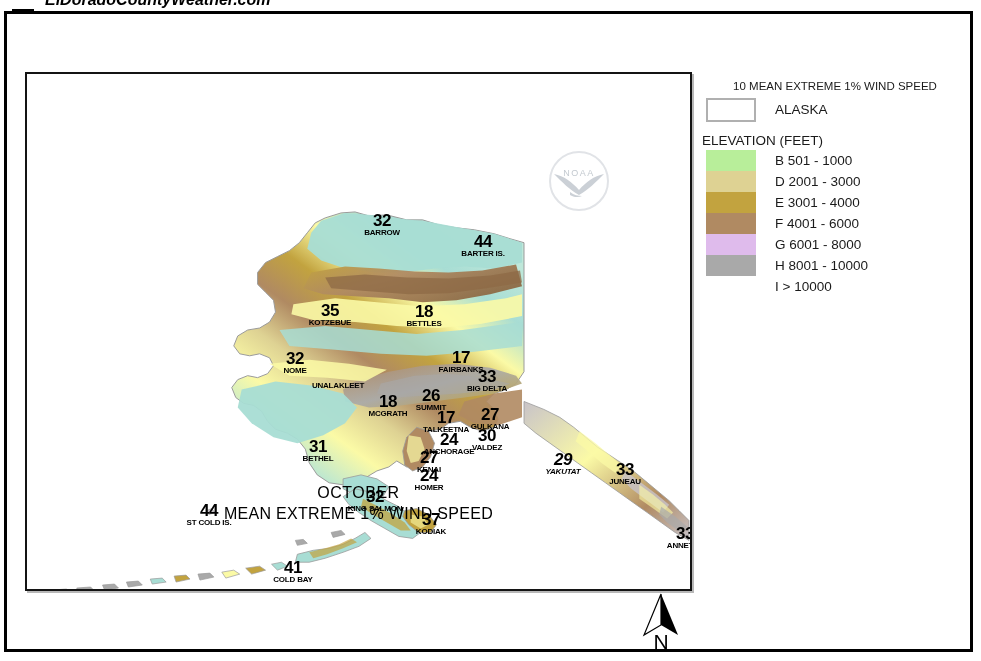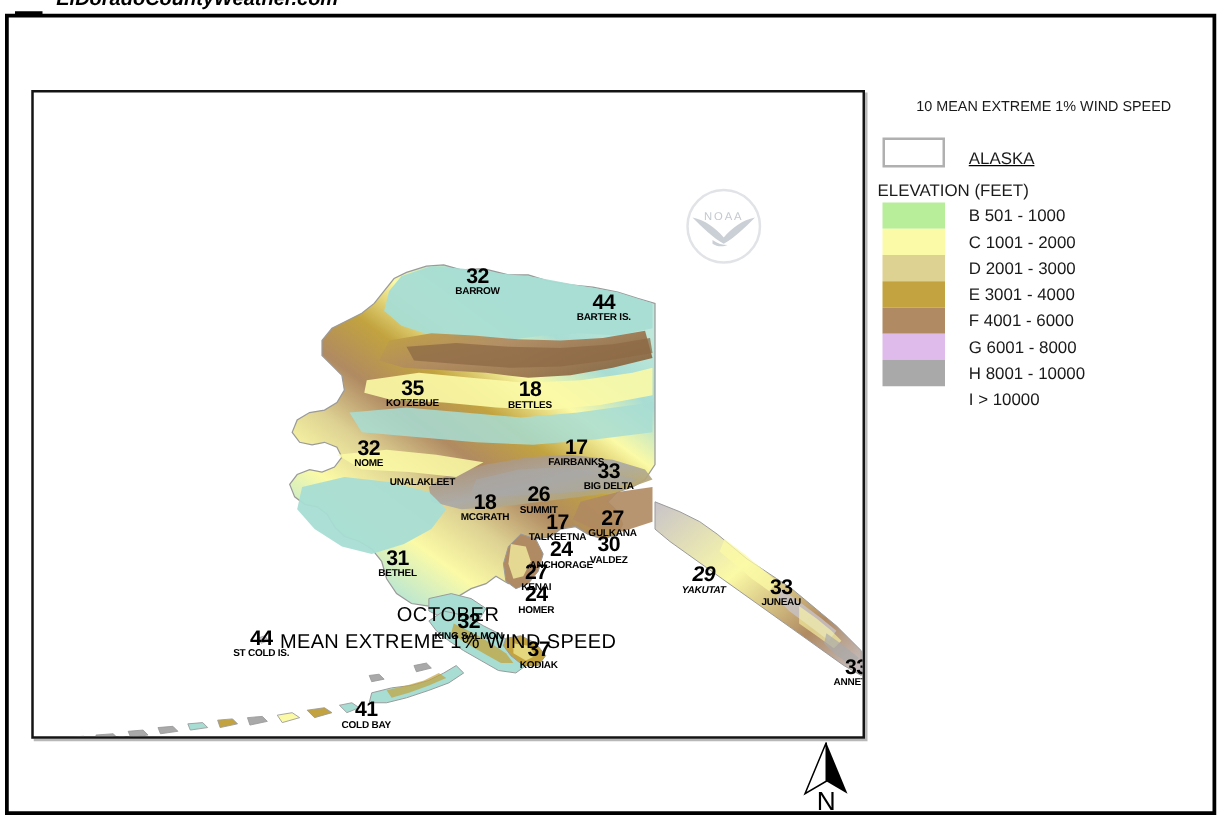--- a/index.html
+++ b/index.html
@@ -122,24 +122,23 @@
   }
   .legend-title {
     text-align: center;
     font-size: 11.5px;
     color: #1a1a1a;
     line-height: 1.45;
     padding-right: 2px;
   }
   .legend-alaska-row {
     display: flex;
-    align-items: flex-end;
-    margin-top: 15px;
+    align-items: center;
+    margin-top: 3px;
     margin-left: 6px;
-    text-decoration: underline;
   }
   .alaska-swatch {
     width: 50px;
     height: 24px;
     background: #ffffff;
     border: 2px solid #b0b0b0;
     box-sizing: border-box;
   }
   .alaska-label {
     margin-left: 19px;
@@ -462,24 +461,20 @@
       <div class="alaska-label">ALASKA</div>
     </div>
 
     <div class="elev-head">ELEVATION (FEET)</div>
     <div class="elev-list" id="elev-list">
         <div class="elev-row">
           <div class="elev-swatch" style="background: rgb(184, 238, 154);"></div>
           <div class="elev-label">B 501 - 1000</div>
         </div>
         <div class="elev-row">
-          <div class="elev-swatch" style="background: rgb(251, 250, 166);"></div>
-          <div class="elev-label">C 1001 - 2000</div>
-        </div>
-        <div class="elev-row">
           <div class="elev-swatch" style="background: rgb(222, 210, 147);"></div>
           <div class="elev-label">D 2001 - 3000</div>
         </div>
         <div class="elev-row">
           <div class="elev-swatch" style="background: rgb(194, 163, 63);"></div>
           <div class="elev-label">E 3001 - 4000</div>
         </div>
         <div class="elev-row">
           <div class="elev-swatch" style="background: rgb(176, 138, 98);"></div>
           <div class="elev-label">F 4001 - 6000</div>

